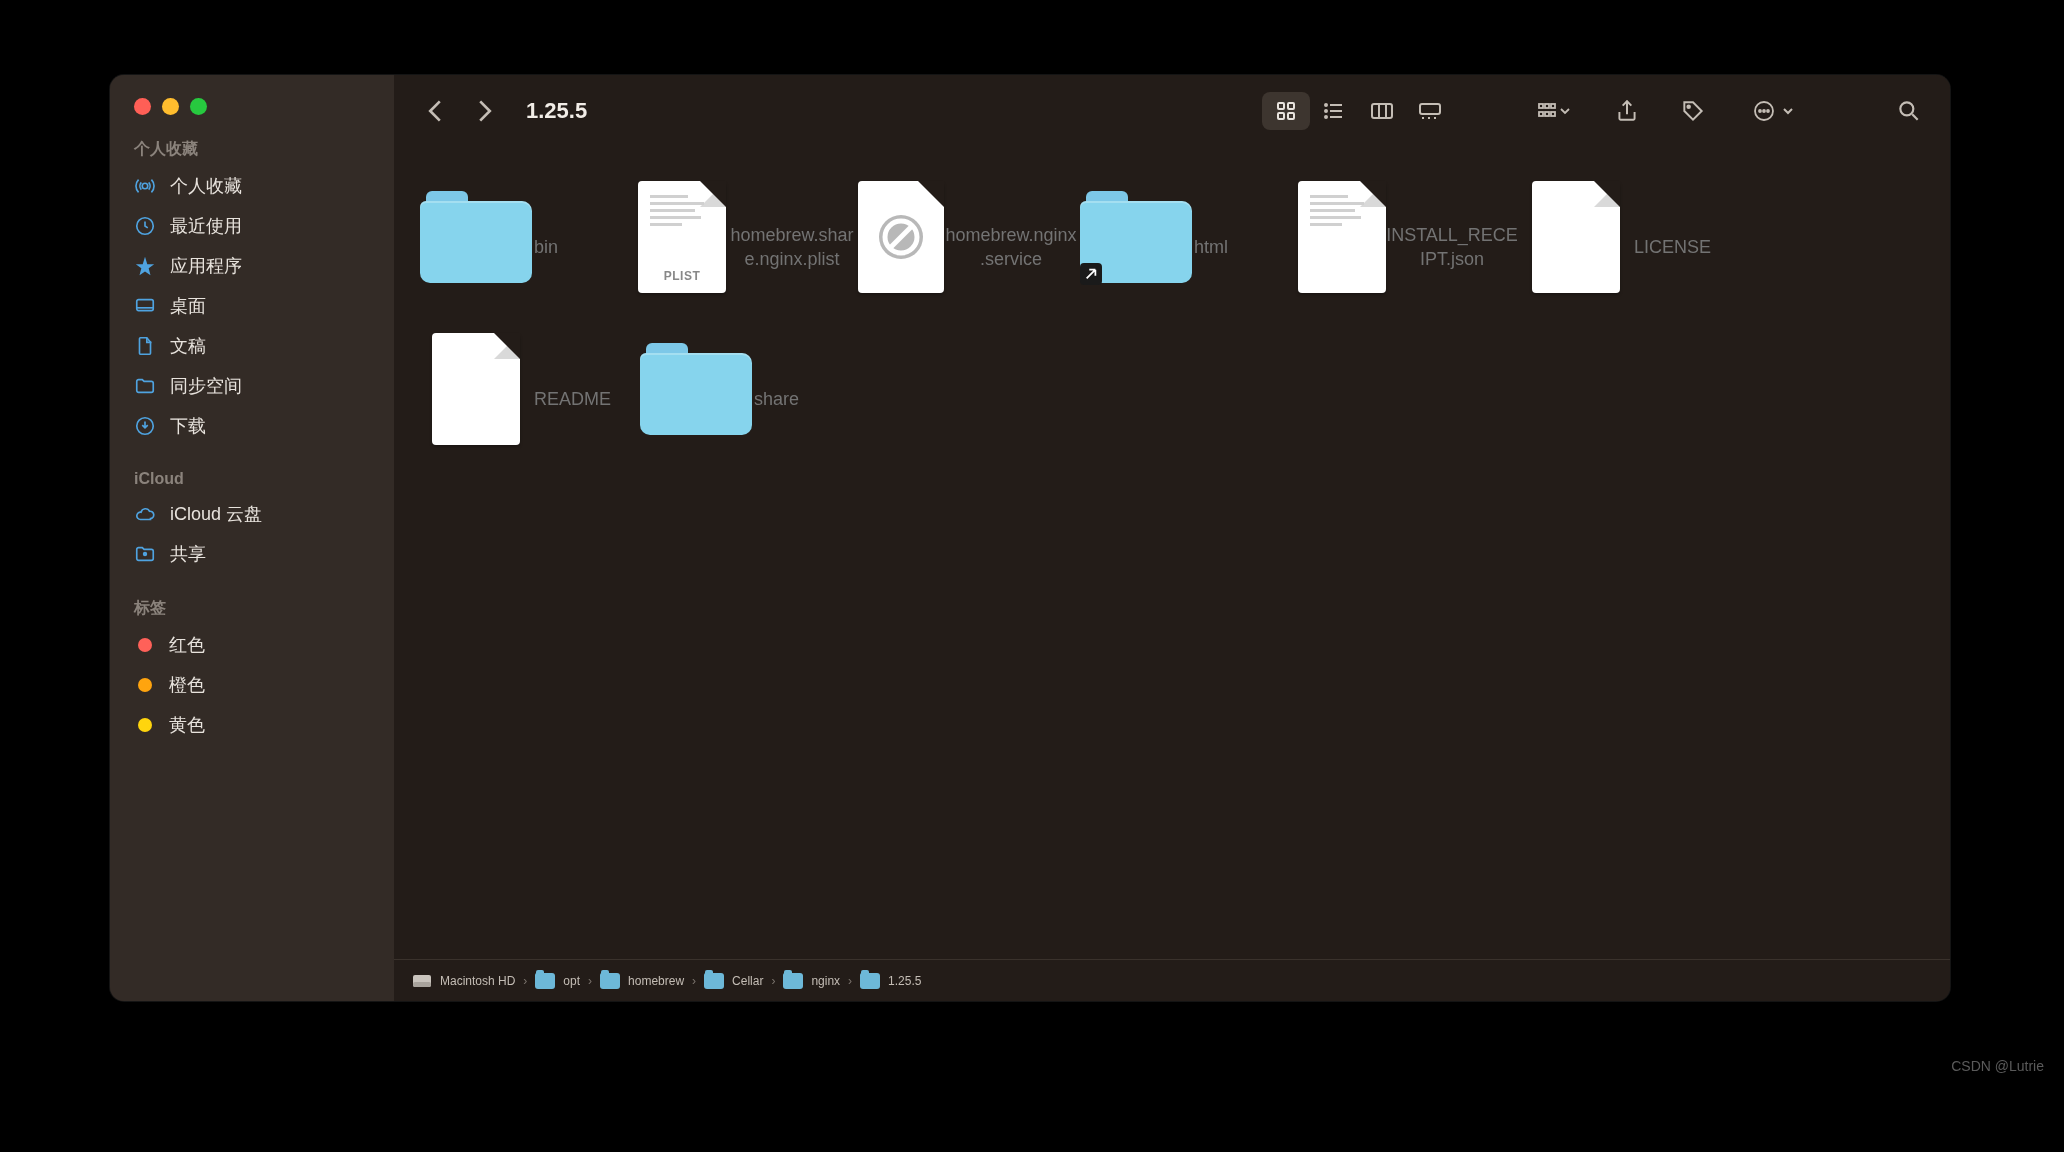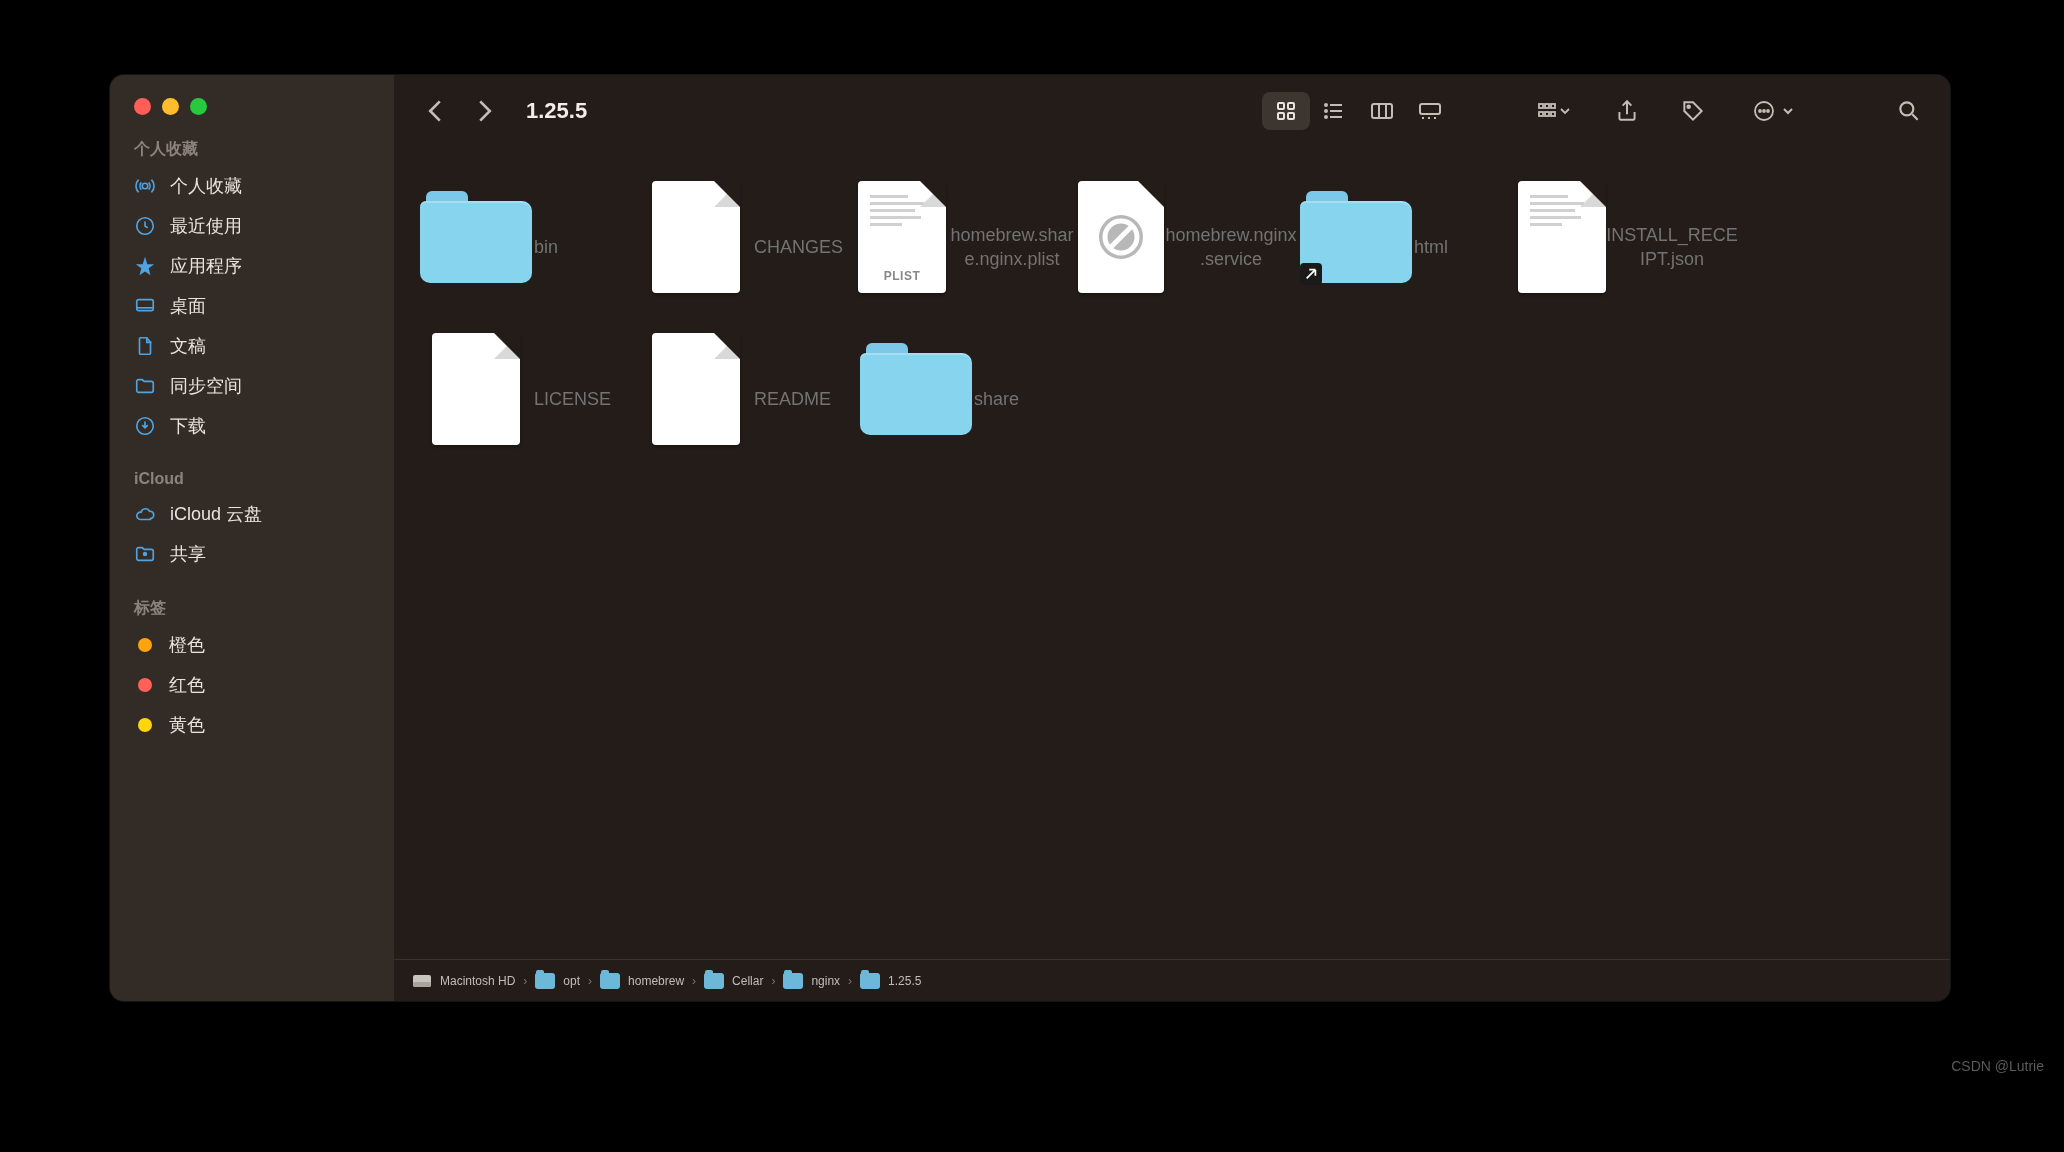--- a/index.html
+++ b/index.html
@@ -124,26 +124,26 @@
             <path d="M3 7a2 2 0 0 1 2-2h4l2 2h8a2 2 0 0 1 2 2v8a2 2 0 0 1-2 2H5a2 2 0 0 1-2-2z"></path>
             <circle cx="12" cy="12" r="1.5" fill="#4fa3e0"></circle>
           </svg>
         <span>共享</span>
       </div>
     </div>
 
     <div class="sec">
       <div class="sec-h">标签</div>
       <div class="si">
+        <span class="tag-dot" style="background:#ff6159"></span>
+        <span>红色</span>
+      </div>
+      <div class="si">
         <span class="tag-dot" style="background:#ffa40e"></span>
         <span>橙色</span>
-      </div>
-      <div class="si">
-        <span class="tag-dot" style="background:#ff6159"></span>
-        <span>红色</span>
       </div>
       <div class="si">
         <span class="tag-dot" style="background:#ffd50d"></span>
         <span>黄色</span>
       </div>
     </div>
   </div>
 
   <div class="main">
     <div class="tb">
@@ -230,26 +230,20 @@
     <div class="content">
       <div class="grid" id="grid">
           <div class="item">
             <div class="iconwrap">
               <div class="folder"></div>
             </div>
             <div class="lbl">bin</div>
           </div>
           <div class="item">
             <div class="iconwrap">
-              <div class="file"></div>
-            </div>
-            <div class="lbl">CHANGES</div>
-          </div>
-          <div class="item">
-            <div class="iconwrap">
               <div class="file">
                 <div class="lines">
                   <span></span>
                   <span></span>
                   <span></span>
                   <span></span>
                   <span></span>
                 </div>
                 <div class="tag">PLIST</div>
               </div>

